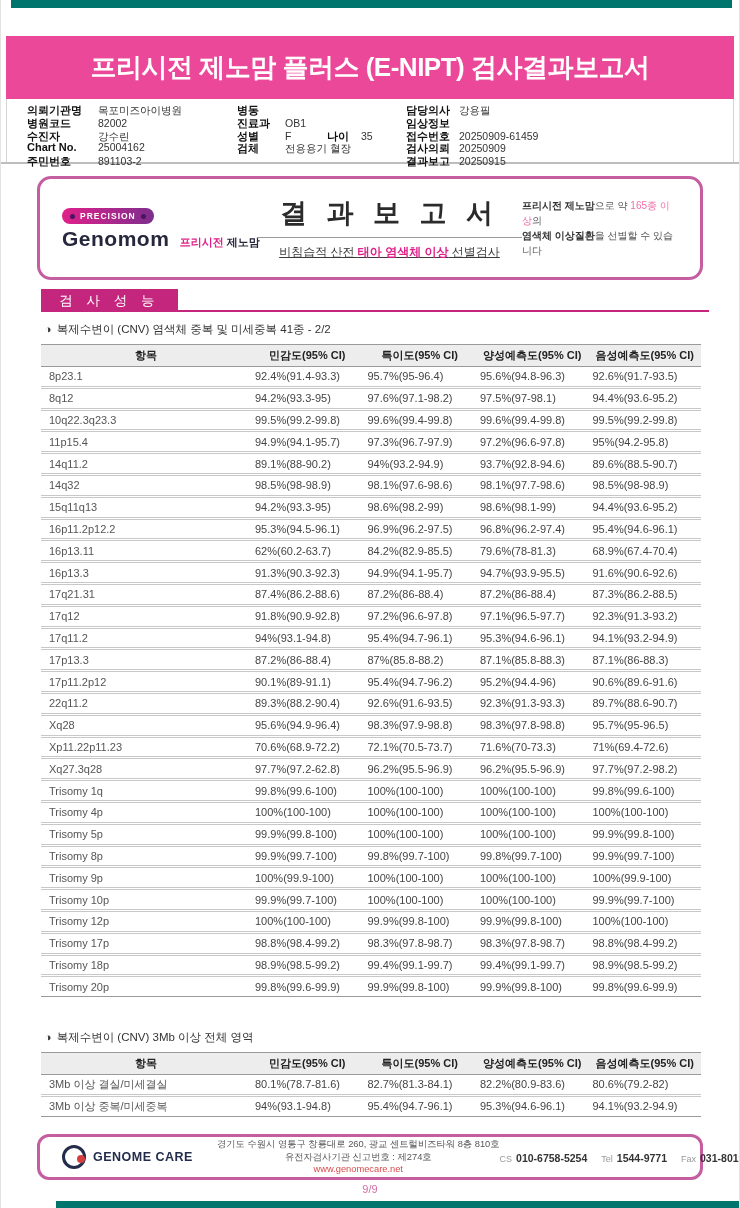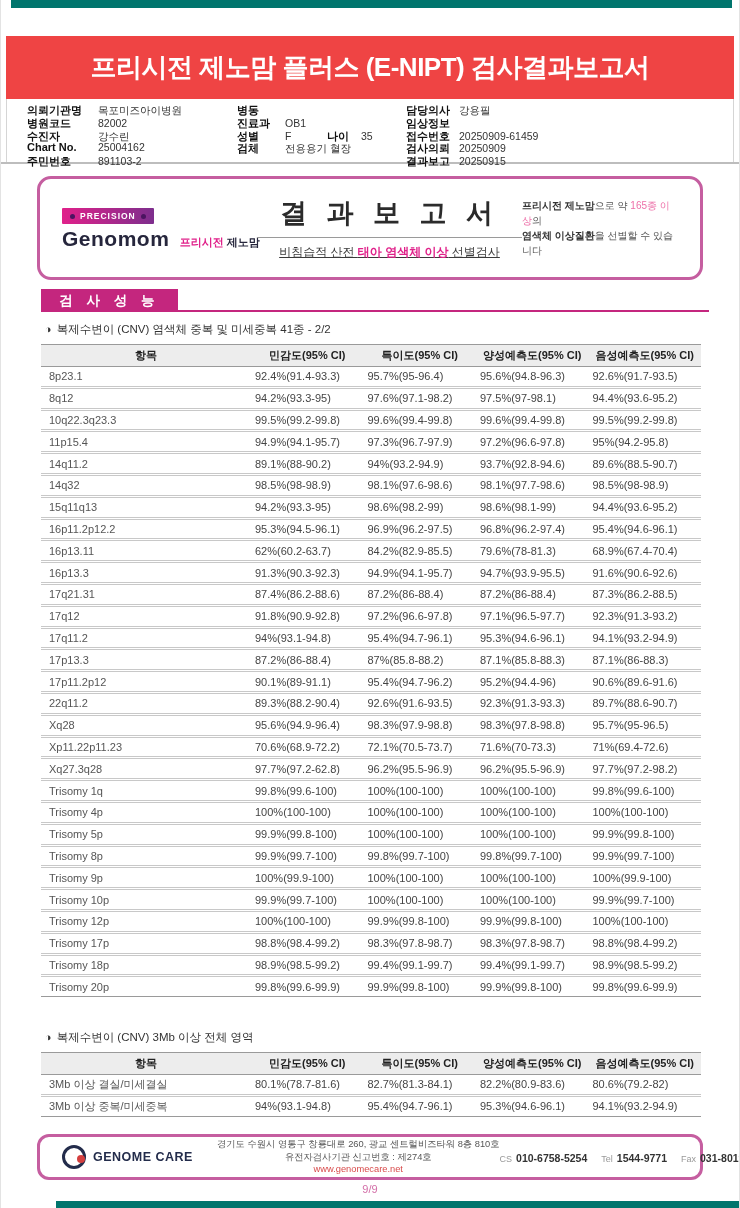--- a/index.html
+++ b/index.html
@@ -3,21 +3,21 @@
 <meta charset="utf-8">
 <style>
   html,body{margin:0;padding:0;background:#fff;}
   body{font-family:"Liberation Sans","DejaVu Sans",sans-serif;}
   #page{position:relative;width:740px;height:1208px;background:#ffffff;overflow:hidden;
         border-left:1px solid #e3e3e3;border-right:1px solid #e3e3e3;box-sizing:border-box;}
 
   .teal-strip-top{position:absolute;top:0;left:10px;width:721px;height:8px;background:#00756D;}
   .teal-strip-bottom{position:absolute;top:1201px;left:55px;right:0;height:7px;background:#00756D;}
 
-  .title-bar{position:absolute;top:36px;left:5px;right:5px;height:63px;background:#ef4444;
+  .title-bar{position:absolute;top:36px;left:5px;right:5px;height:63px;background:#ec4899;
              color:#fff;font-weight:bold;font-size:26px;text-align:center;line-height:63px;letter-spacing:-0.5px;}
 
   .patient{position:absolute;top:99px;left:0;right:0;height:65px;box-sizing:border-box;
            border-bottom:2px solid #bdbdbd;}
   .patient::before{content:"";position:absolute;left:5px;top:0;bottom:0;width:1px;background:#d5d5d5;}
   .patient::after{content:"";position:absolute;right:5px;top:0;bottom:0;width:1px;background:#d5d5d5;}
   .pcol{position:absolute;top:4px;}
   .pcol1{left:26px;width:205px;}
   .pcol2{left:236px;width:165px;}
   .pcol3{left:405px;width:300px;}
@@ -27,38 +27,38 @@
   .pcol2 .lbl{flex:0 0 48px;}
   .pcol3 .lbl{flex:0 0 53px;}
   .lbl2{font-weight:bold;color:#111;font-size:11px;flex:0 0 34px;}
   .val{font-size:10.5px;color:#333;}
   .val.sex{flex:0 0 42px;}
 
   .result-box{position:absolute;top:176px;left:36px;right:36px;height:104px;box-sizing:border-box;
               border:3px solid #C55EA0;border-radius:14px;display:flex;align-items:center;padding:0 22px;}
   .logo-block{width:195px;}
   .badge{display:inline-flex;align-items:center;gap:5px;background:linear-gradient(90deg,#E0218A,#7D2E8D);
-         color:#fff;font-size:8.5px;font-weight:bold;letter-spacing:1px;padding:3px 8px;border-radius:1px;}
+         color:#fff;font-size:8.5px;font-weight:bold;letter-spacing:1px;padding:3px 8px;border-radius:8px;}
   .badge .dot{width:5px;height:5px;border-radius:50%;background:#4b1460;display:inline-block;}
   .brand-line{margin-top:3px;white-space:nowrap;}
   .brand{font-size:21px;font-weight:800;color:#26263c;letter-spacing:0.5px;}
   .brand-kr{font-size:11px;font-weight:bold;margin-left:6px;}
   .brand-kr .pink{color:#E0218A;}
   .brand-kr .dark{color:#26263c;}
   .center-block{flex:1;text-align:center;}
   .report-title{font-size:27px;font-weight:800;color:#2b2b2b;letter-spacing:6px;}
   .report-divider{width:265px;height:1px;background:#9a9a9a;margin:6px auto 6px auto;}
   .report-subtitle{font-size:12px;color:#3a3a3a;text-decoration:underline;}
   .report-subtitle .pink{color:#E0218A;font-weight:bold;}
   .note-block{width:168px;font-size:10px;line-height:15px;color:#555;text-align:left;}
   .note-block b{color:#333;}
   .note-block .pink{color:#ED6FA8;}
 
   .section-label{position:absolute;top:289px;left:40px;width:137px;height:23px;background:#C4267E;
-                 color:#fff;font-weight:bold;font-size:13.5px;letter-spacing:5px;text-align:center;line-height:23px;}
+                 color:#fff;font-weight:normal;font-size:13.5px;letter-spacing:5px;text-align:center;line-height:23px;}
   .section-underline{position:absolute;top:309.5px;left:40px;right:30px;height:2.5px;background:#C4267E;}
 
   .caption{position:absolute;left:44px;font-size:11.5px;color:#333;white-space:nowrap;}
   .caption .marker{margin-right:5px;font-size:11px;}
   .caption1{top:322px;}
   .caption2{top:1030px;}
 
   table.perf{position:absolute;left:40px;width:660px;border-collapse:collapse;
              border-top:1px solid #9a9a9a;border-bottom:1px solid #9a9a9a;table-layout:fixed;}
   table.t1{top:344px;}

